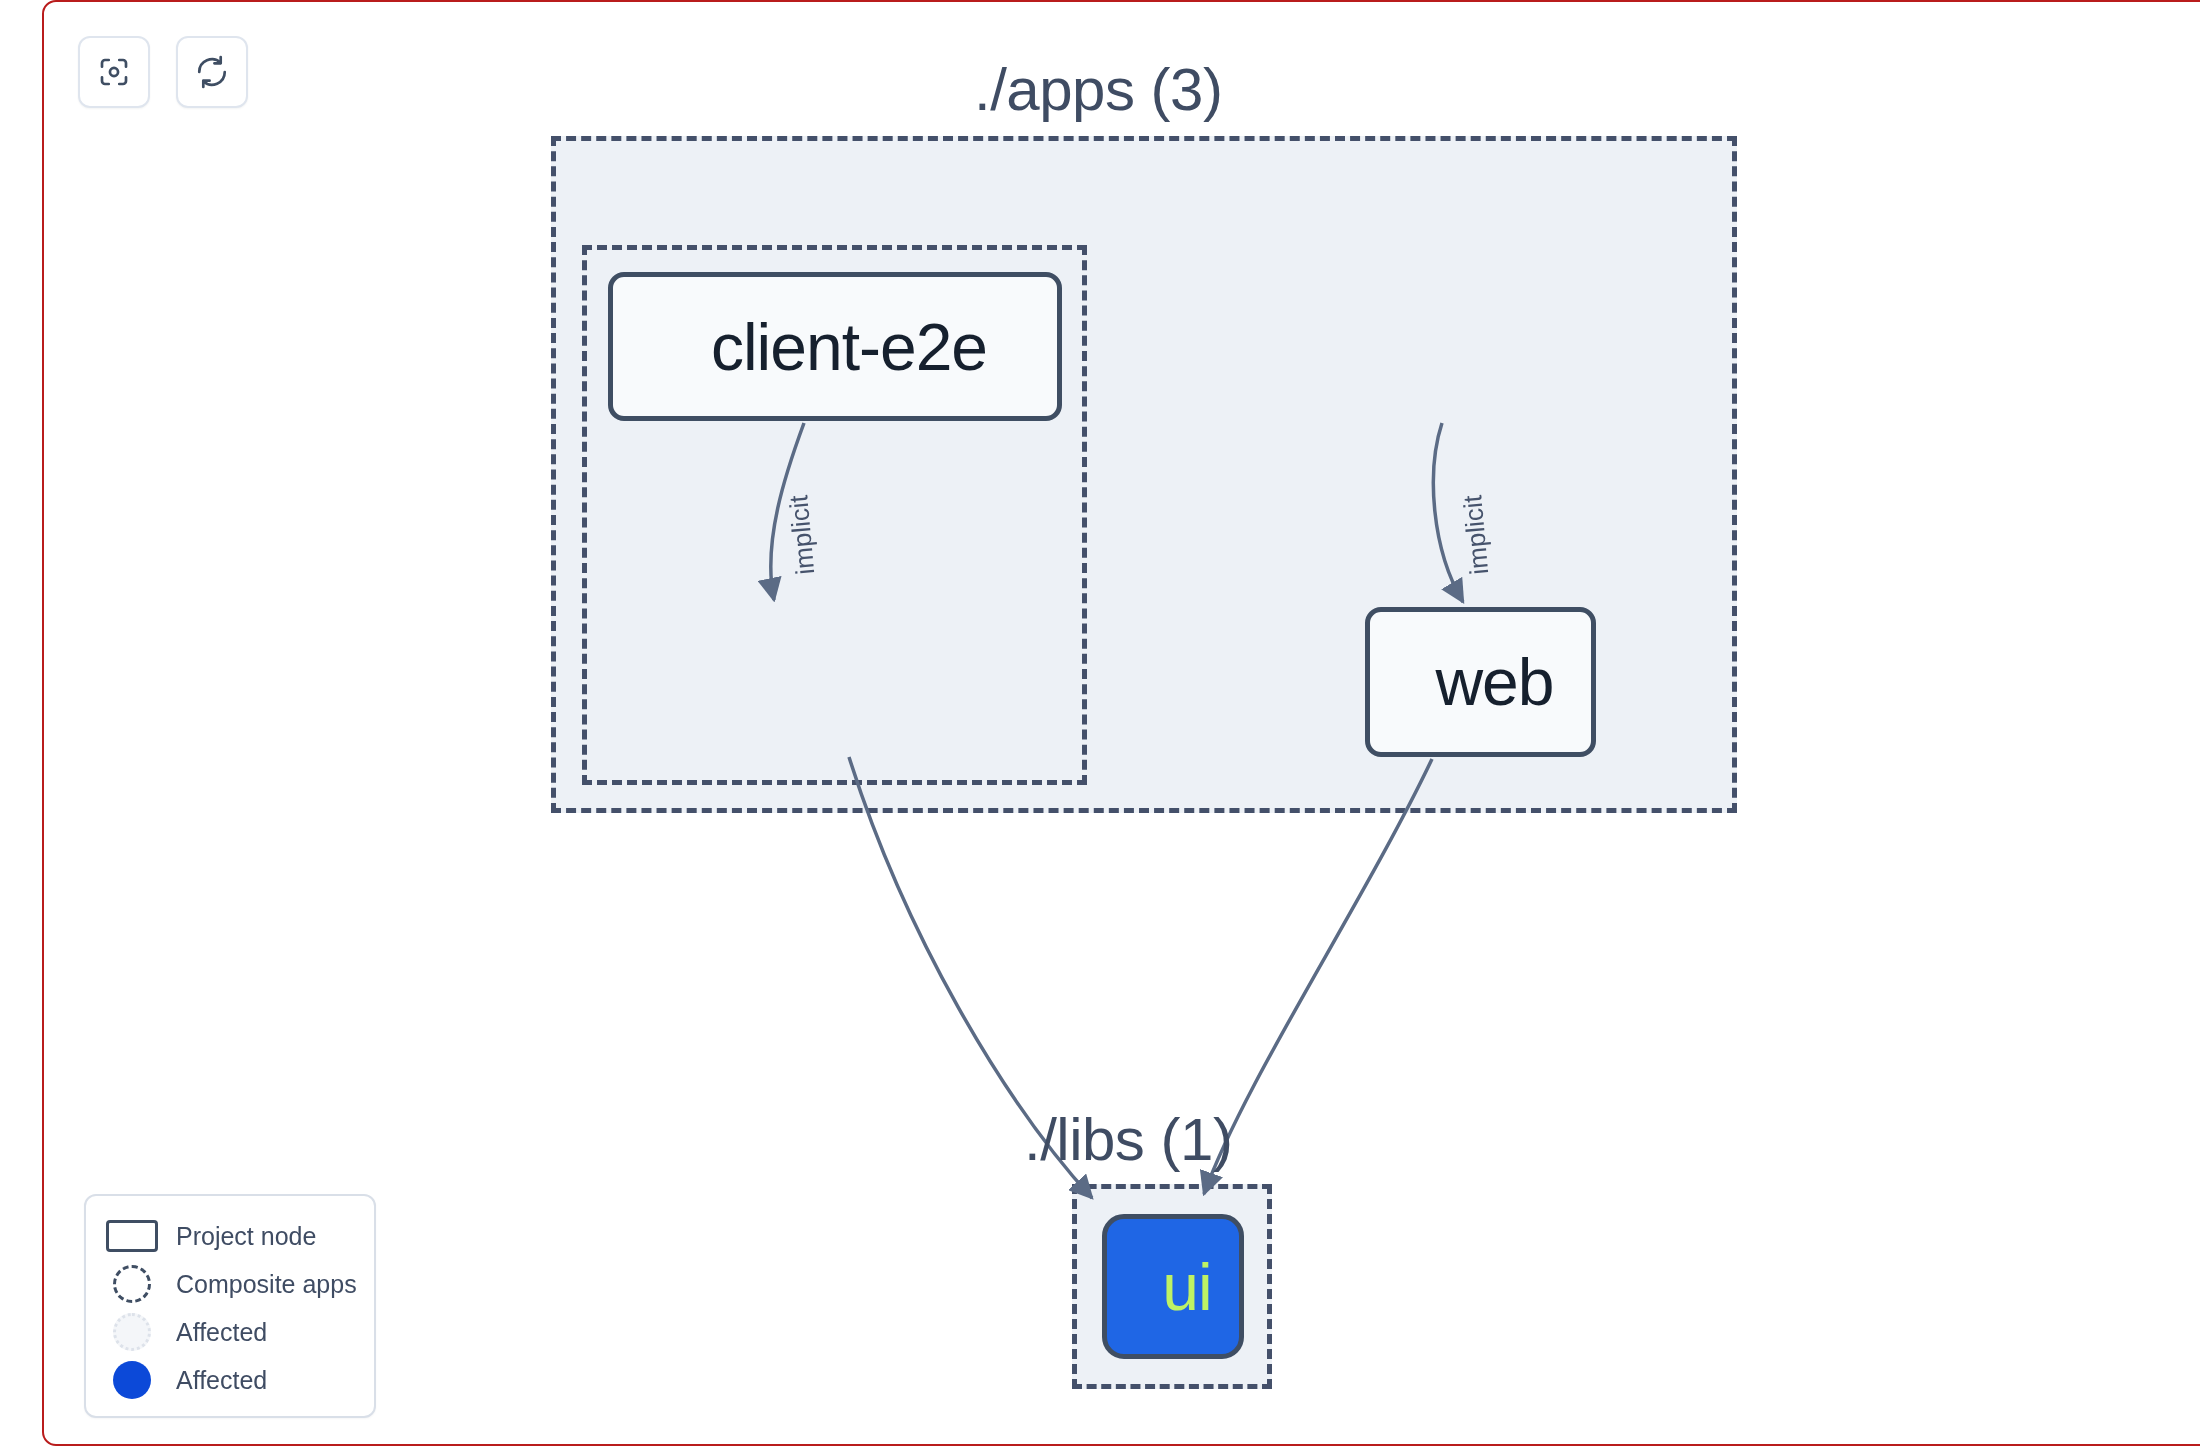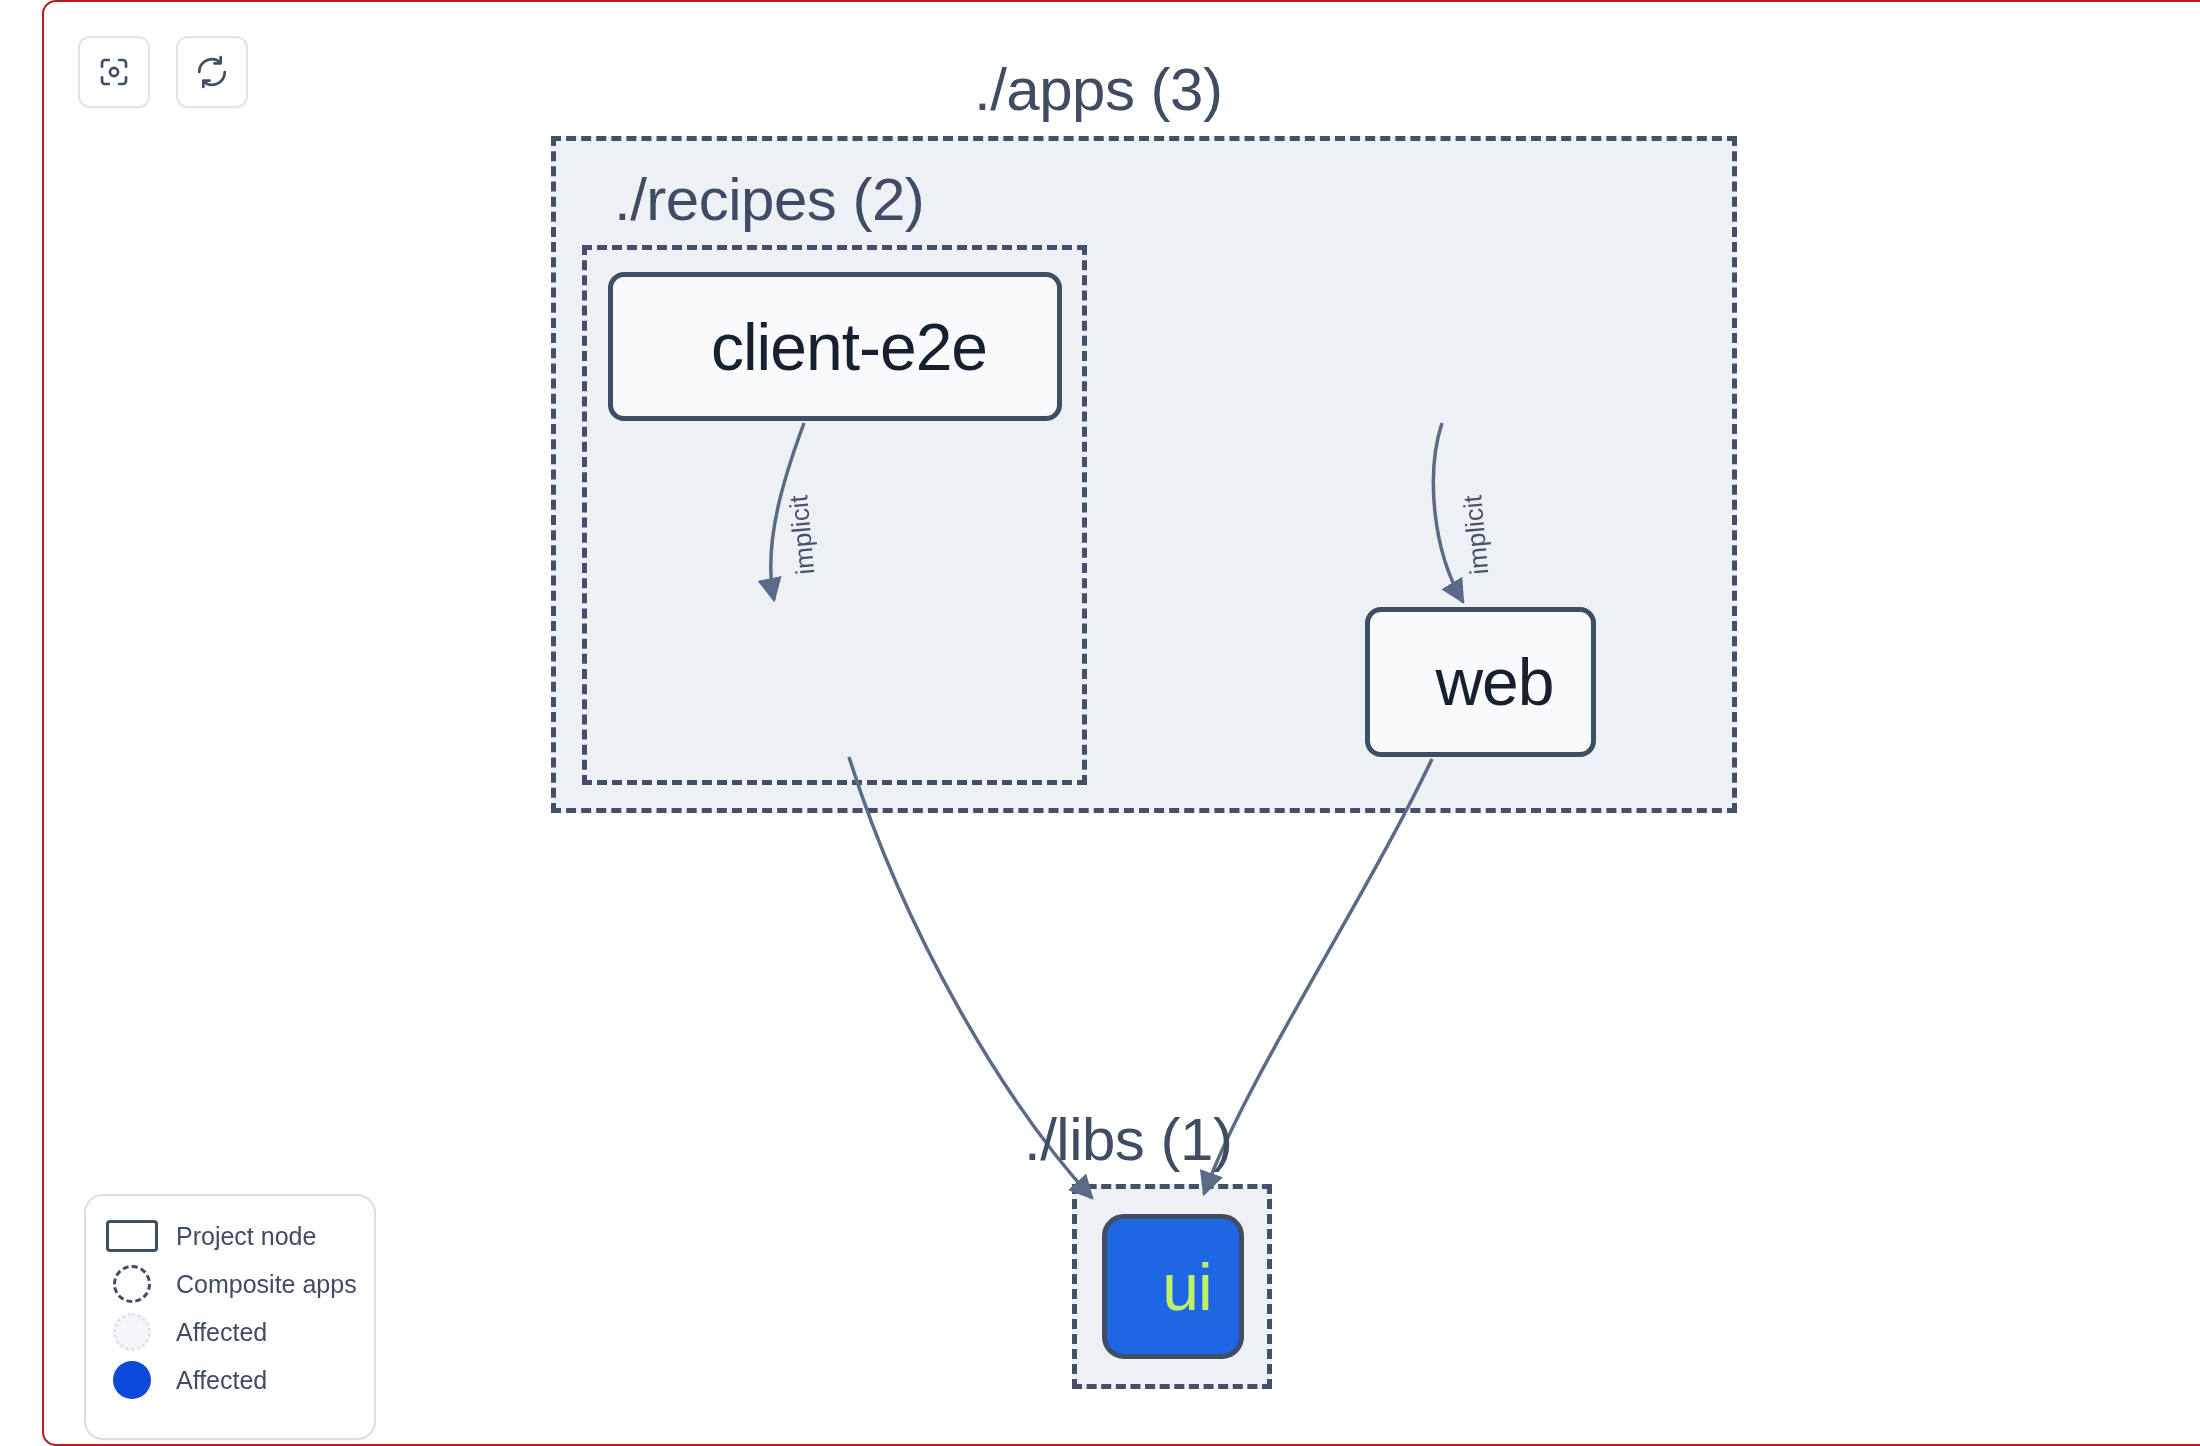--- a/index.html
+++ b/index.html
@@ -107,23 +107,23 @@
     transform-origin: center center;
   }
 
   
   #legend {
     position: absolute;
     left: 40px;
     top: 1192px;
     width: 292px;
     border: 2px solid #d9dfe8;
-    border-radius: 19px;
-    background: #ffffff;
-    padding: 16px 18px 34px 18px;
+    border-radius: 12px;
+    background: #ffffff;
+    padding: 16px 18px 12px 18px;
     box-sizing: border-box;
     box-shadow: 0 1px 2px rgba(22,32,46,.04);
   }
   .legend-row {
     display: flex;
     align-items: center;
     height: 48px;
     gap: 16px;
   }
   .legend-swatch {
@@ -209,21 +209,20 @@
     <path d="M 760 421 C 742 470 718 540 730 598" fill="none" stroke="#5b6b85" stroke-width="3.5" marker-end="url(#arrow)"></path>
 
     <path d="M 1398 421 C 1382 470 1388 548 1419 600" fill="none" stroke="#5b6b85" stroke-width="3.5" marker-end="url(#arrow)"></path>
 
     <path d="M 805 755 C 860 930 960 1100 1048 1196" fill="none" stroke="#5b6b85" stroke-width="3.5" marker-end="url(#arrow)"></path>
 
     <path d="M 1388 757 C 1320 900 1200 1080 1160 1192" fill="none" stroke="#5b6b85" stroke-width="3.5" marker-end="url(#arrow)"></path>
   </svg>
 
   <div class="group-label" id="lbl-apps" style="left: 930px; top: 58px;">./apps (3)</div>
-  <div class="group-label" id="lbl-recipes" style="left: 570px; top: 168px;">./recipes (2)</div>
   <div class="group-label" id="lbl-libs" style="left: 980px; top: 1108px;">./libs (1)</div>
 
   <div class="node" id="node-client-e2e" style="left: 564px; top: 270px; width: 454px; height: 149px;">
     <span class="node-label">client-e2e</span>
   </div>
   <div class="node" id="node-web" style="left: 1321px; top: 605px; width: 231px; height: 150px; justify-content: center;">
     <span class="node-label">web</span>
   </div>
   <div class="node touched" id="node-ui" style="left: 1058px; top: 1212px; width: 142px; height: 145px;">
     <span class="node-label">ui</span>

